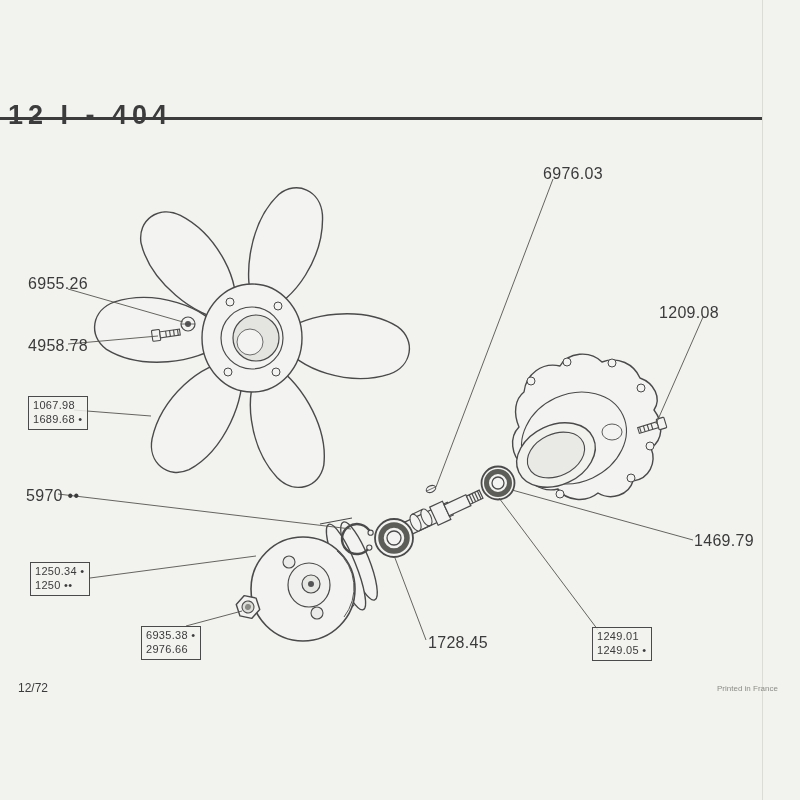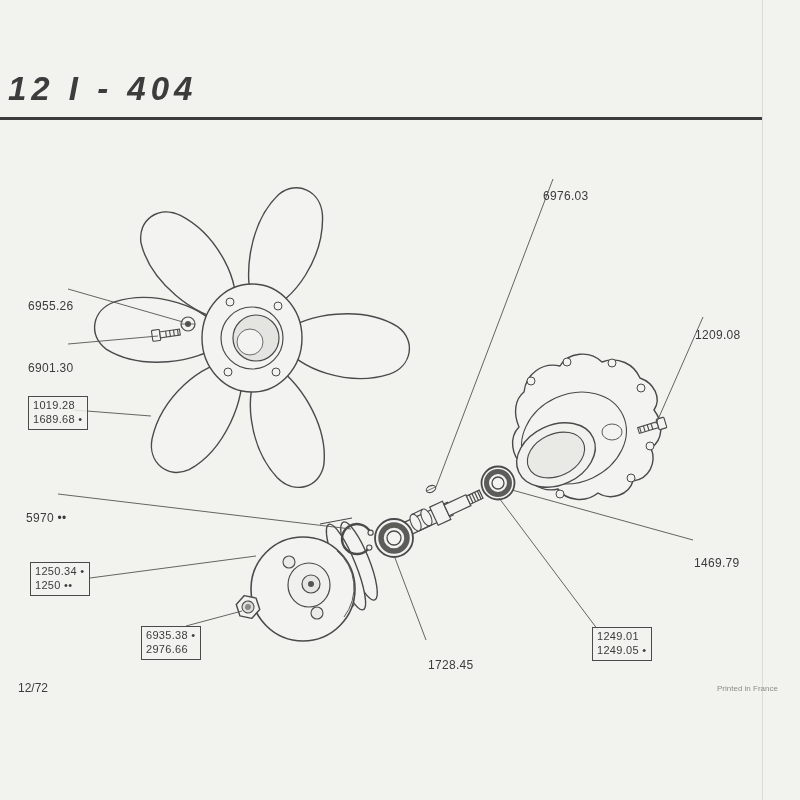--- a/index.html
+++ b/index.html
@@ -1,23 +1,23 @@
 <!DOCTYPE html>
 <html><head>
 <meta charset="utf-8">
 <style>
   html,body{margin:0;padding:0;background:#e8e8e5;}
   #page{position:relative;width:800px;height:800px;background:#f2f2ef;overflow:hidden;
         font-family:"Liberation Sans",sans-serif;color:#3b3b3b;}
-  #hdr{position:absolute;left:8px;top:70px;font-size:33px;font-weight:bold;color:#3c3c3c;
-       letter-spacing:5px;white-space:nowrap;font-style:italic;}
+  #hdr{position:absolute;left:8px;top:100px;font-size:27px;font-weight:bold;color:#3c3c3c;
+       letter-spacing:5px;white-space:nowrap;}
   #rule{position:absolute;left:0;top:117px;width:763px;height:3px;background:#3c3c3c;}
   #edge{position:absolute;left:762px;top:0;width:1px;height:800px;background:#dcdcd7;}
   svg.diagram{position:absolute;left:0;top:0;}
-  .lbl{position:absolute;font-size:12px;letter-spacing:.3px;white-space:nowrap;color:#3b3b3b;margin-top:24px;}
+  .lbl{position:absolute;font-size:16px;letter-spacing:.3px;white-space:nowrap;color:#3b3b3b;}
   .lblbox{position:absolute;font-size:11px;letter-spacing:.3px;white-space:nowrap;color:#3b3b3b;
           border:1px solid #4a4a4a;padding:1px 5px 2px 4px;line-height:1.3;
           background:rgba(242,242,239,.85);}
   #footL{position:absolute;left:18px;top:681px;font-size:12px;color:#3b3b3b;text-align:center;}
   #footR{position:absolute;left:697px;top:684px;font-size:8px;color:#8d8d88;margin-left:20px;}
 </style>
 </head>
 <body>
 
 <div id="page">
@@ -161,28 +161,28 @@
       <line x1="90" y1="578" x2="256" y2="556"></line>
       <line x1="186" y1="626" x2="242" y2="611"></line>
       <line x1="426" y1="640" x2="395" y2="558"></line>
       <line x1="598" y1="630" x2="499" y2="498"></line>
       <line x1="693" y1="540" x2="512" y2="490"></line>
     </g>
   </svg>
 
   <div class="lbl" style="left:543px;top:165px">6976.03</div>
   <div class="lbl" style="left:28px;top:275px">6955.26</div>
-  <div class="lbl" style="left:28px;top:337px">6901.30</div>
+  <div class="lbl" style="left:28px;top:337px">4958.78</div>
 
   <div class="lblbox" style="left:28px;top:396px">
-    <div>1019.28</div>
+    <div>1067.98</div>
     <div>1689.68 •</div>
   </div>
 
-  <div class="lbl" style="left:695px;top:304px">1209.08</div>
+  <div class="lbl" style="left:659px;top:304px">1209.08</div>
   <div class="lbl" style="left:26px;top:487px">5970 ••</div>
 
   <div class="lblbox" style="left:30px;top:562px">
     <div>1250.34 •</div>
     <div>1250 ••</div>
   </div>
 
   <div class="lblbox" style="left:141px;top:626px">
     <div>6935.38 •</div>
     <div>2976.66</div>

